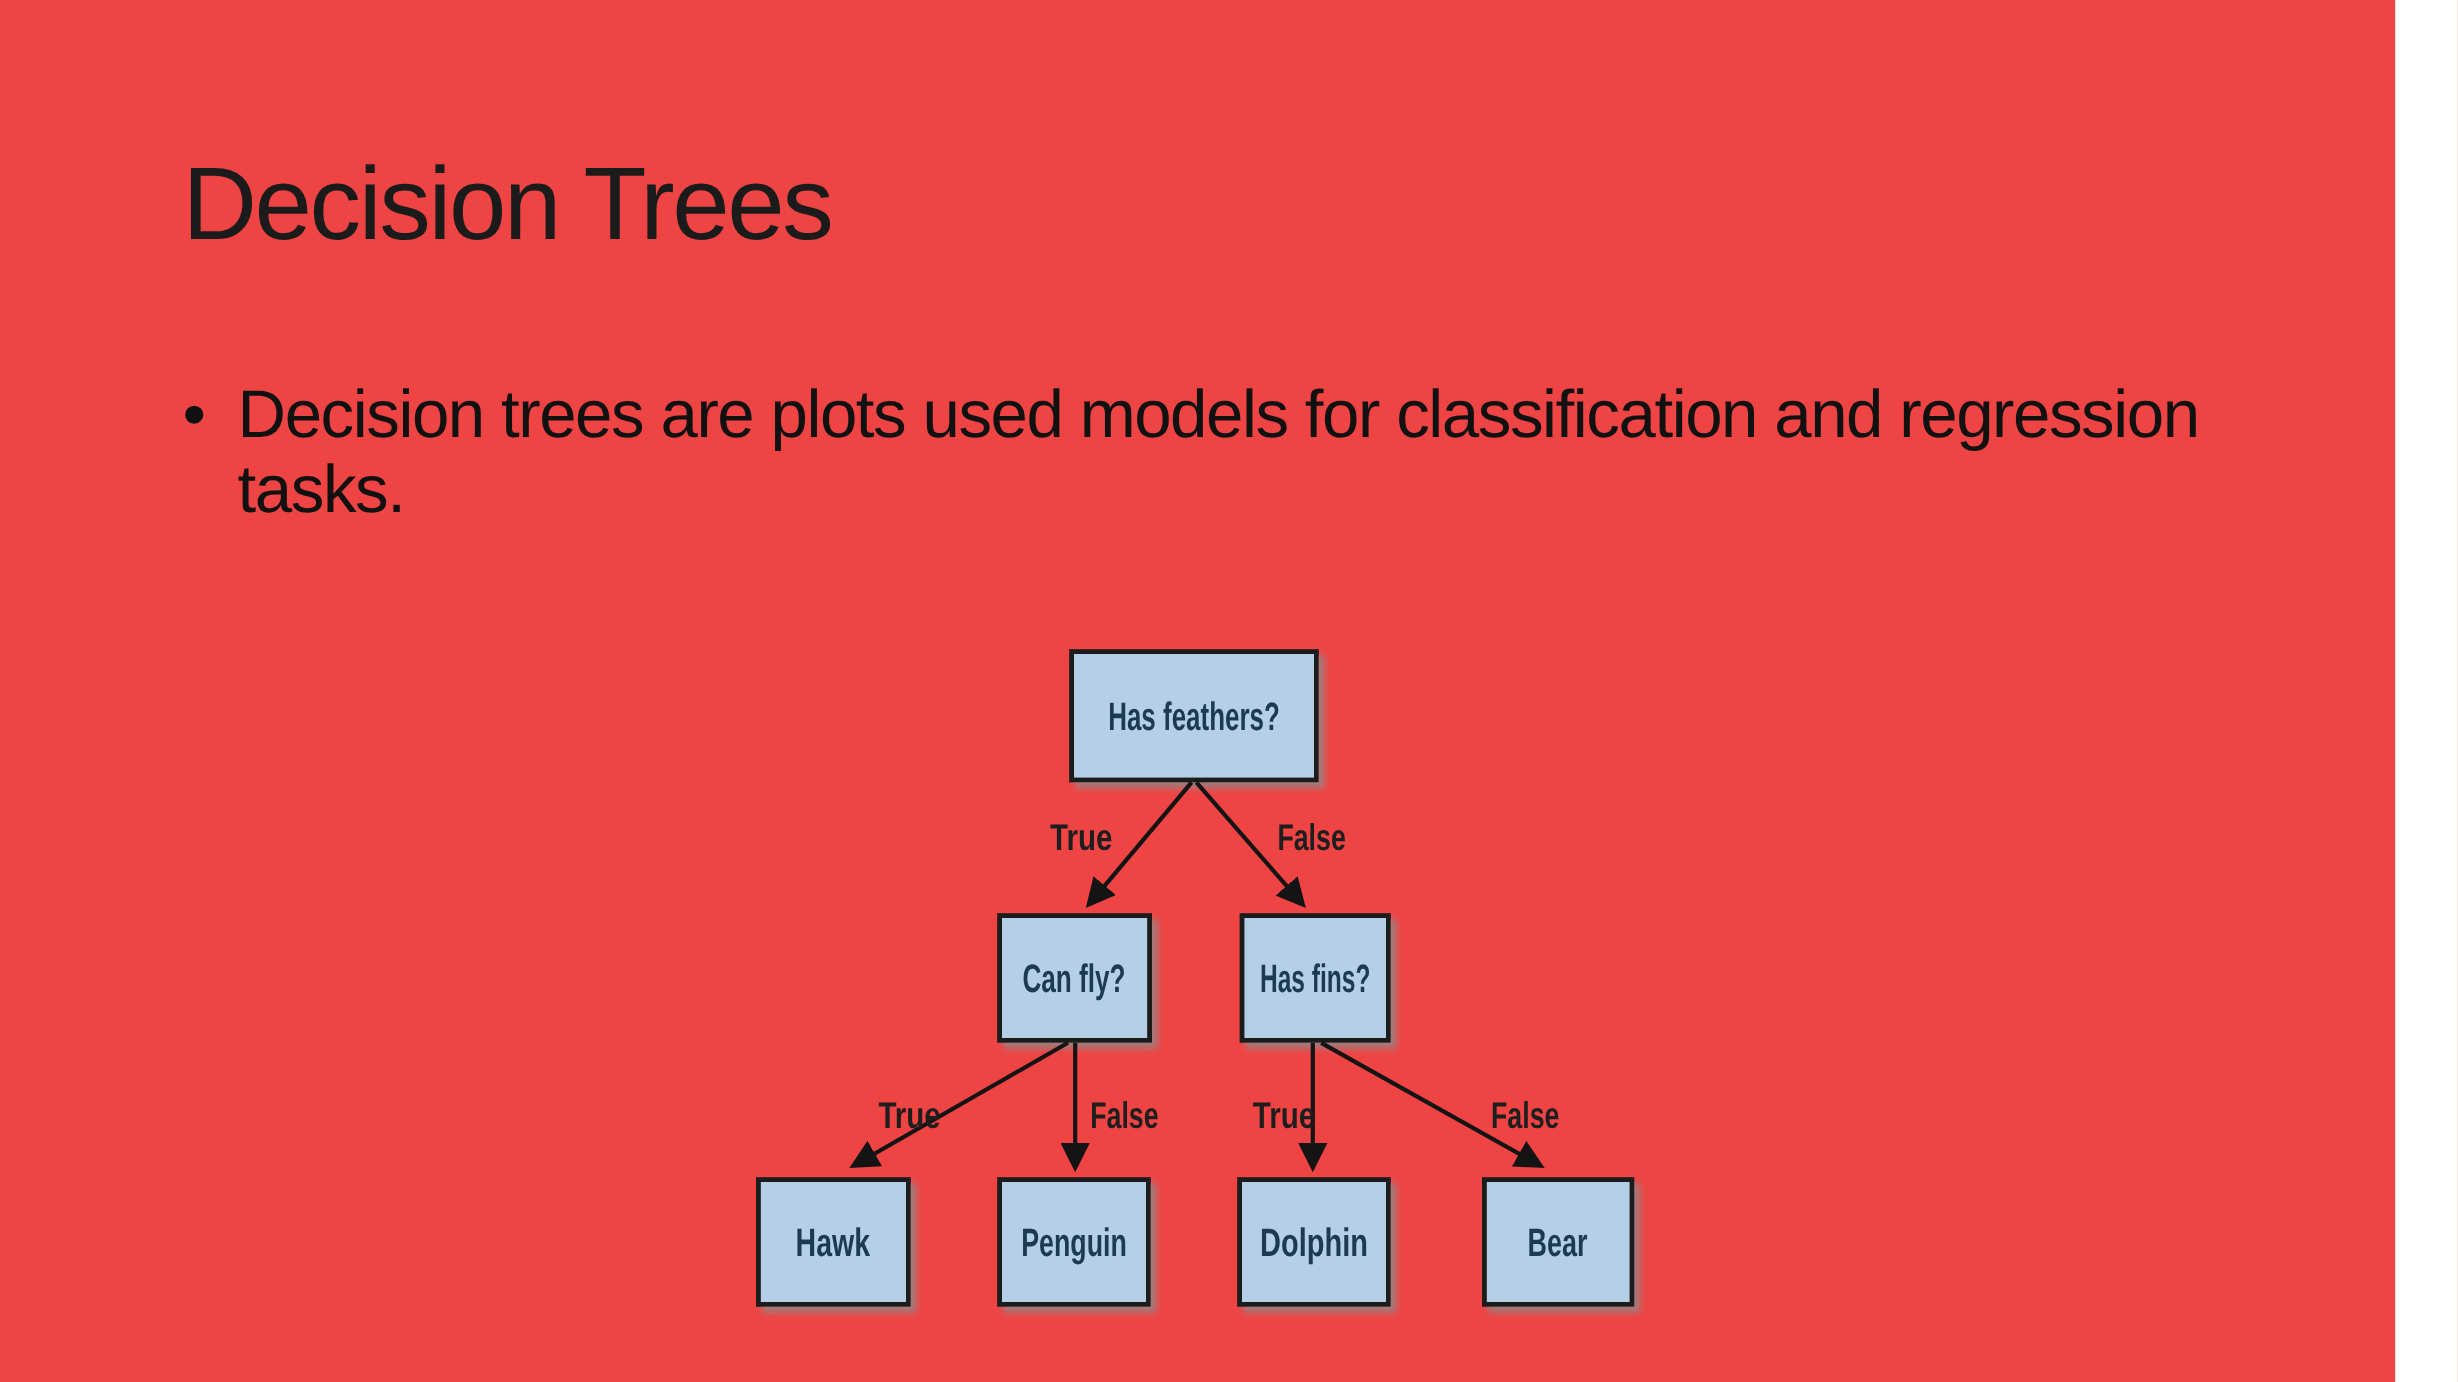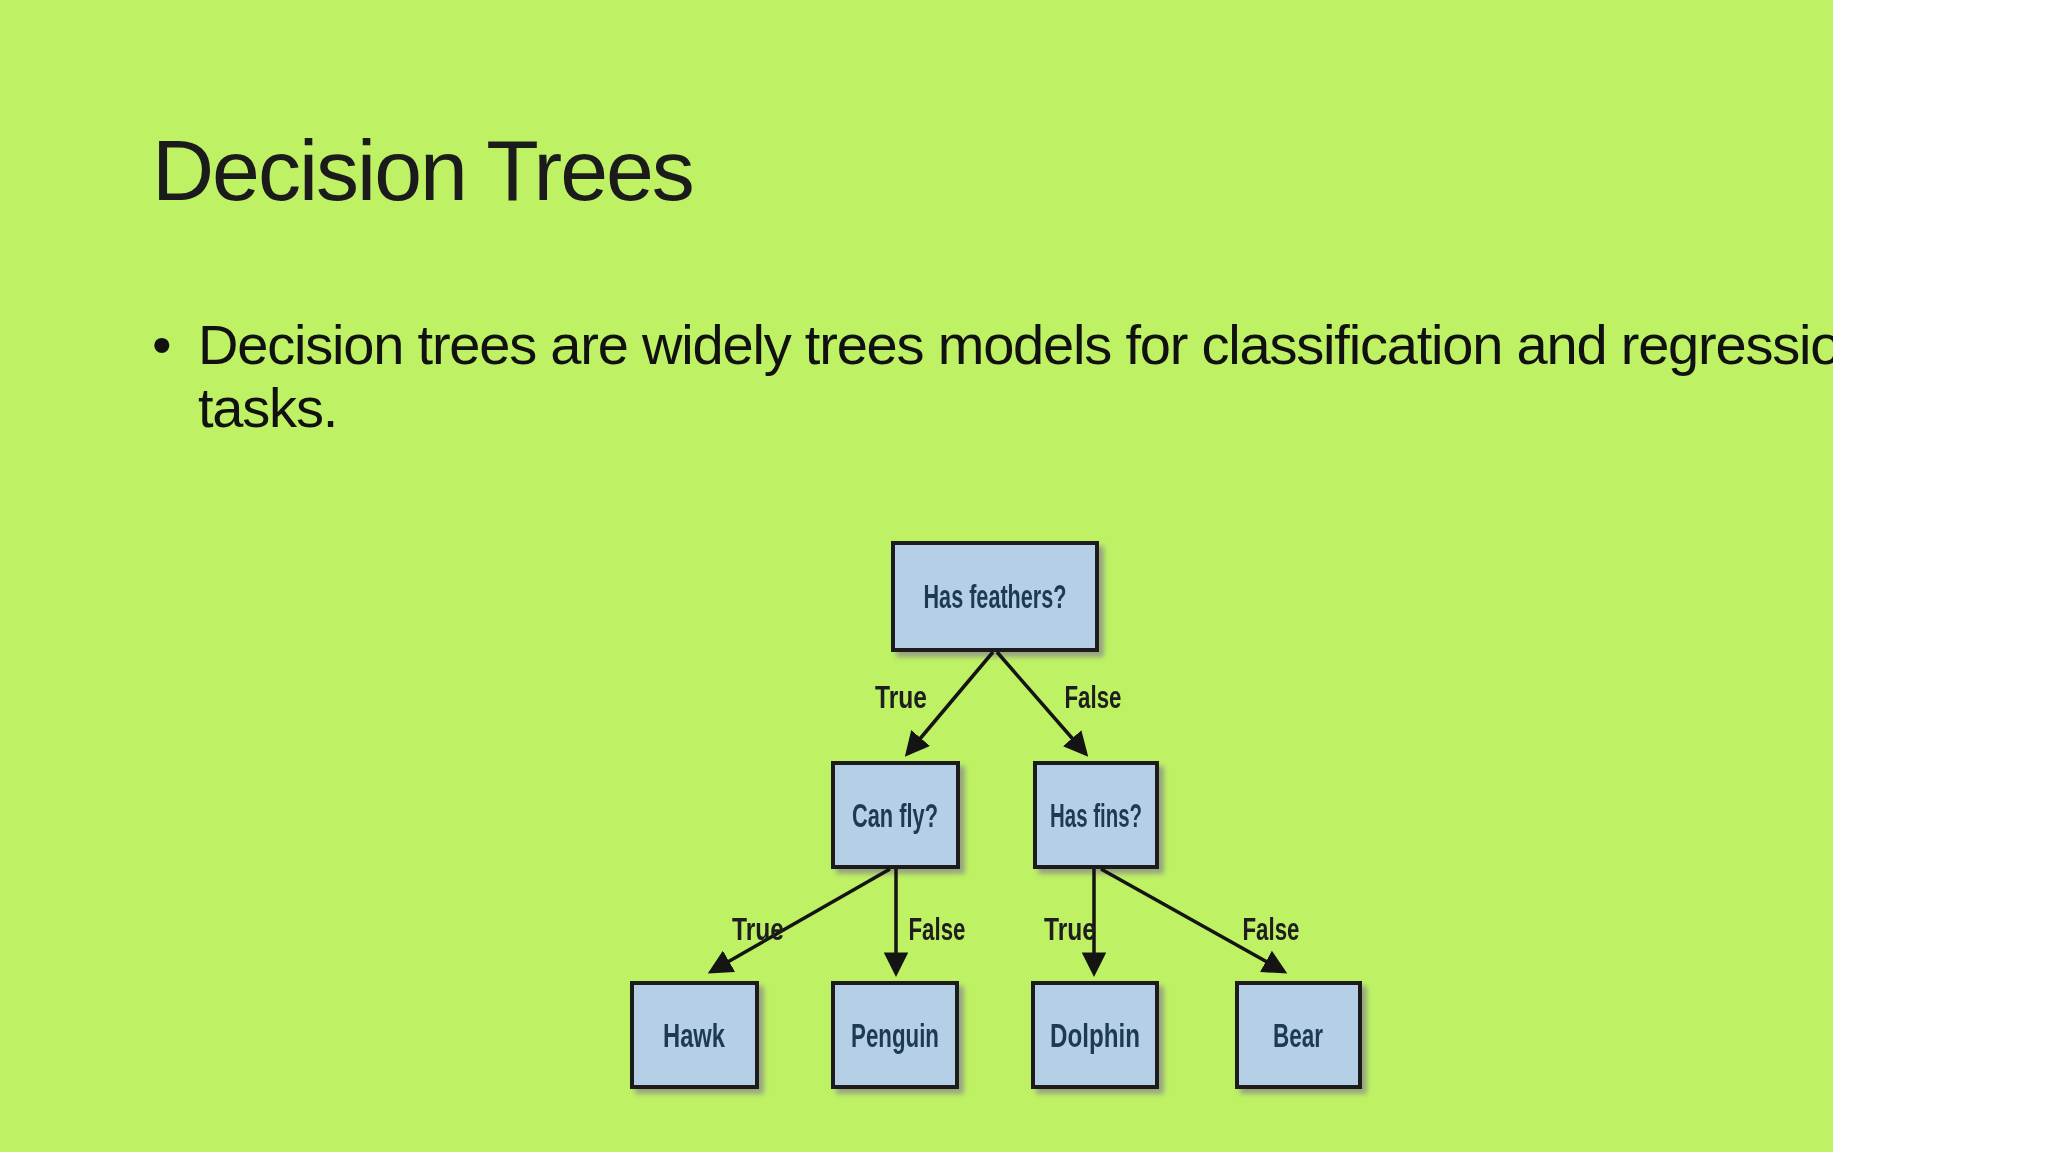--- a/index.html
+++ b/index.html
@@ -3,23 +3,23 @@
 <meta charset="utf-8">
 <style>
   html, body {
     margin: 0;
     padding: 0;
     background: #ffffff;
     font-family: "Liberation Sans", sans-serif;
   }
   .slide {
     position: relative;
-    width: 1833px;
+    width: 1996px;
     height: 1152px;
-    background: #bef264;
+    background: #ef4444;
     overflow: hidden;
   }
   .title {
     position: absolute;
     left: 152px;
     top: 127px;
     margin: 0;
     font-size: 86px;
     font-weight: 400;
     letter-spacing: -2px;
@@ -91,21 +91,21 @@
 </style>
 </head>
 <body>
 
 <div class="slide">
 
   <h1 class="title">Decision Trees</h1>
 
   <div class="bullet-row">
     <span class="bullet-marker">•</span>
-    <span class="bullet-text">Decision trees are widely trees models for classification and regression tasks.</span>
+    <span class="bullet-text">Decision trees are plots used models for classification and regression tasks.</span>
   </div>
 
 
   <svg class="tree-figure" viewBox="560 515 900 637" xmlns="http://www.w3.org/2000/svg">
     <defs>
       <marker id="arrowhead" viewBox="0 0 10 10" refX="8" refY="5" markerWidth="7" markerHeight="7" orient="auto-start-reverse">
         <path d="M 0 0 L 10 5 L 0 10 z" fill="#141414"></path>
       </marker>
       <filter id="boxshadow" x="-20%" y="-20%" width="140%" height="140%">
         <feDropShadow dx="5" dy="5" stdDeviation="2.5" flood-color="#8a8a8a" flood-opacity="0.75"></feDropShadow>

